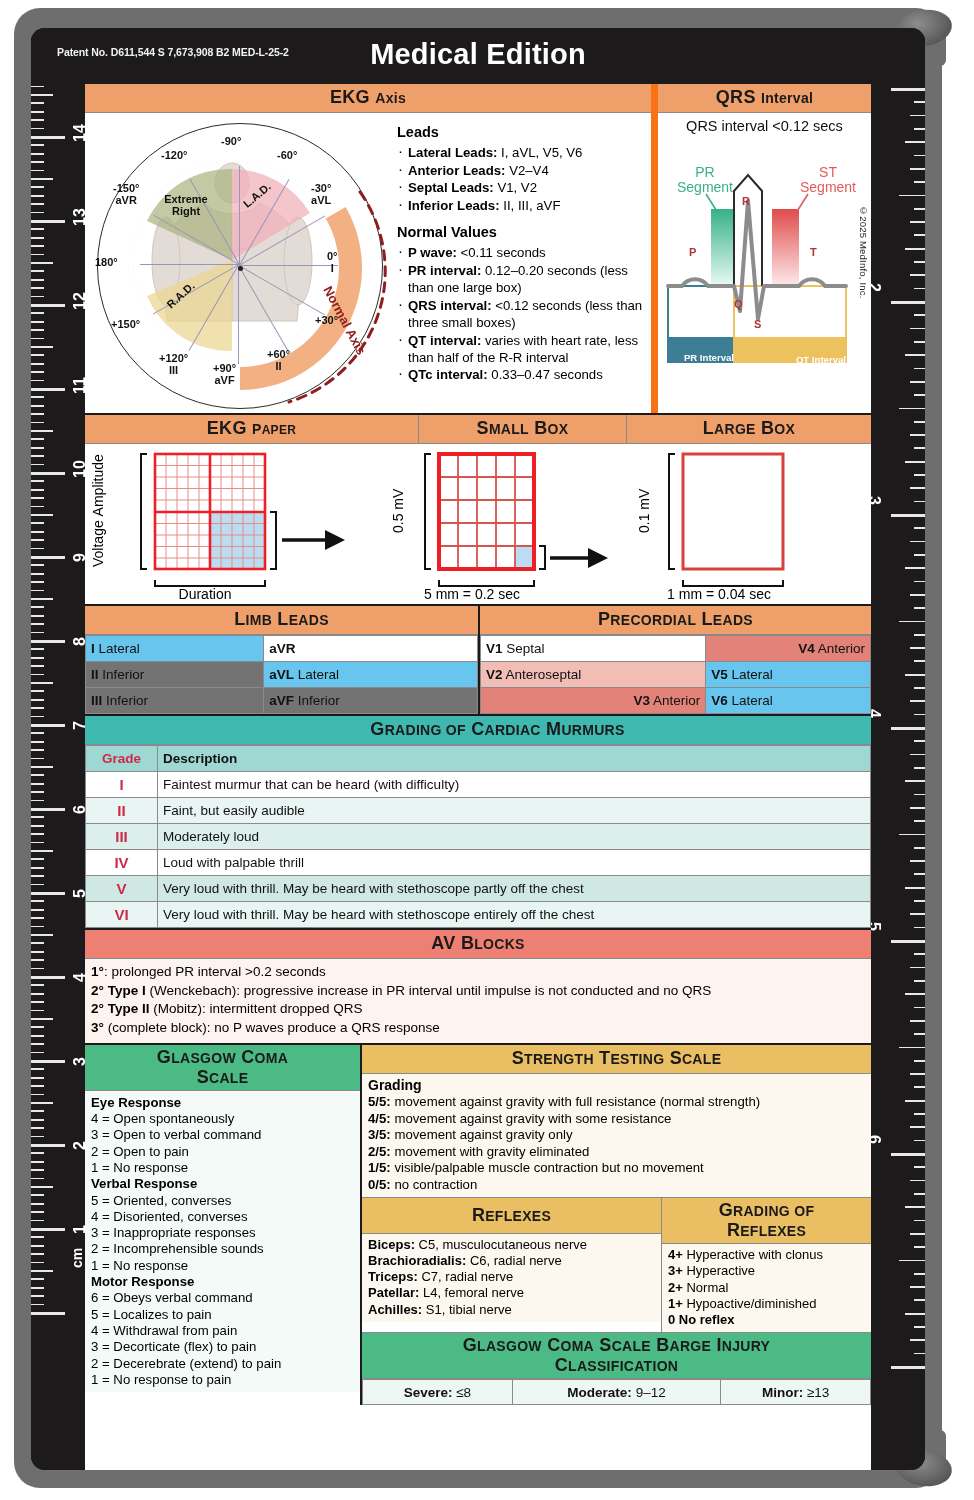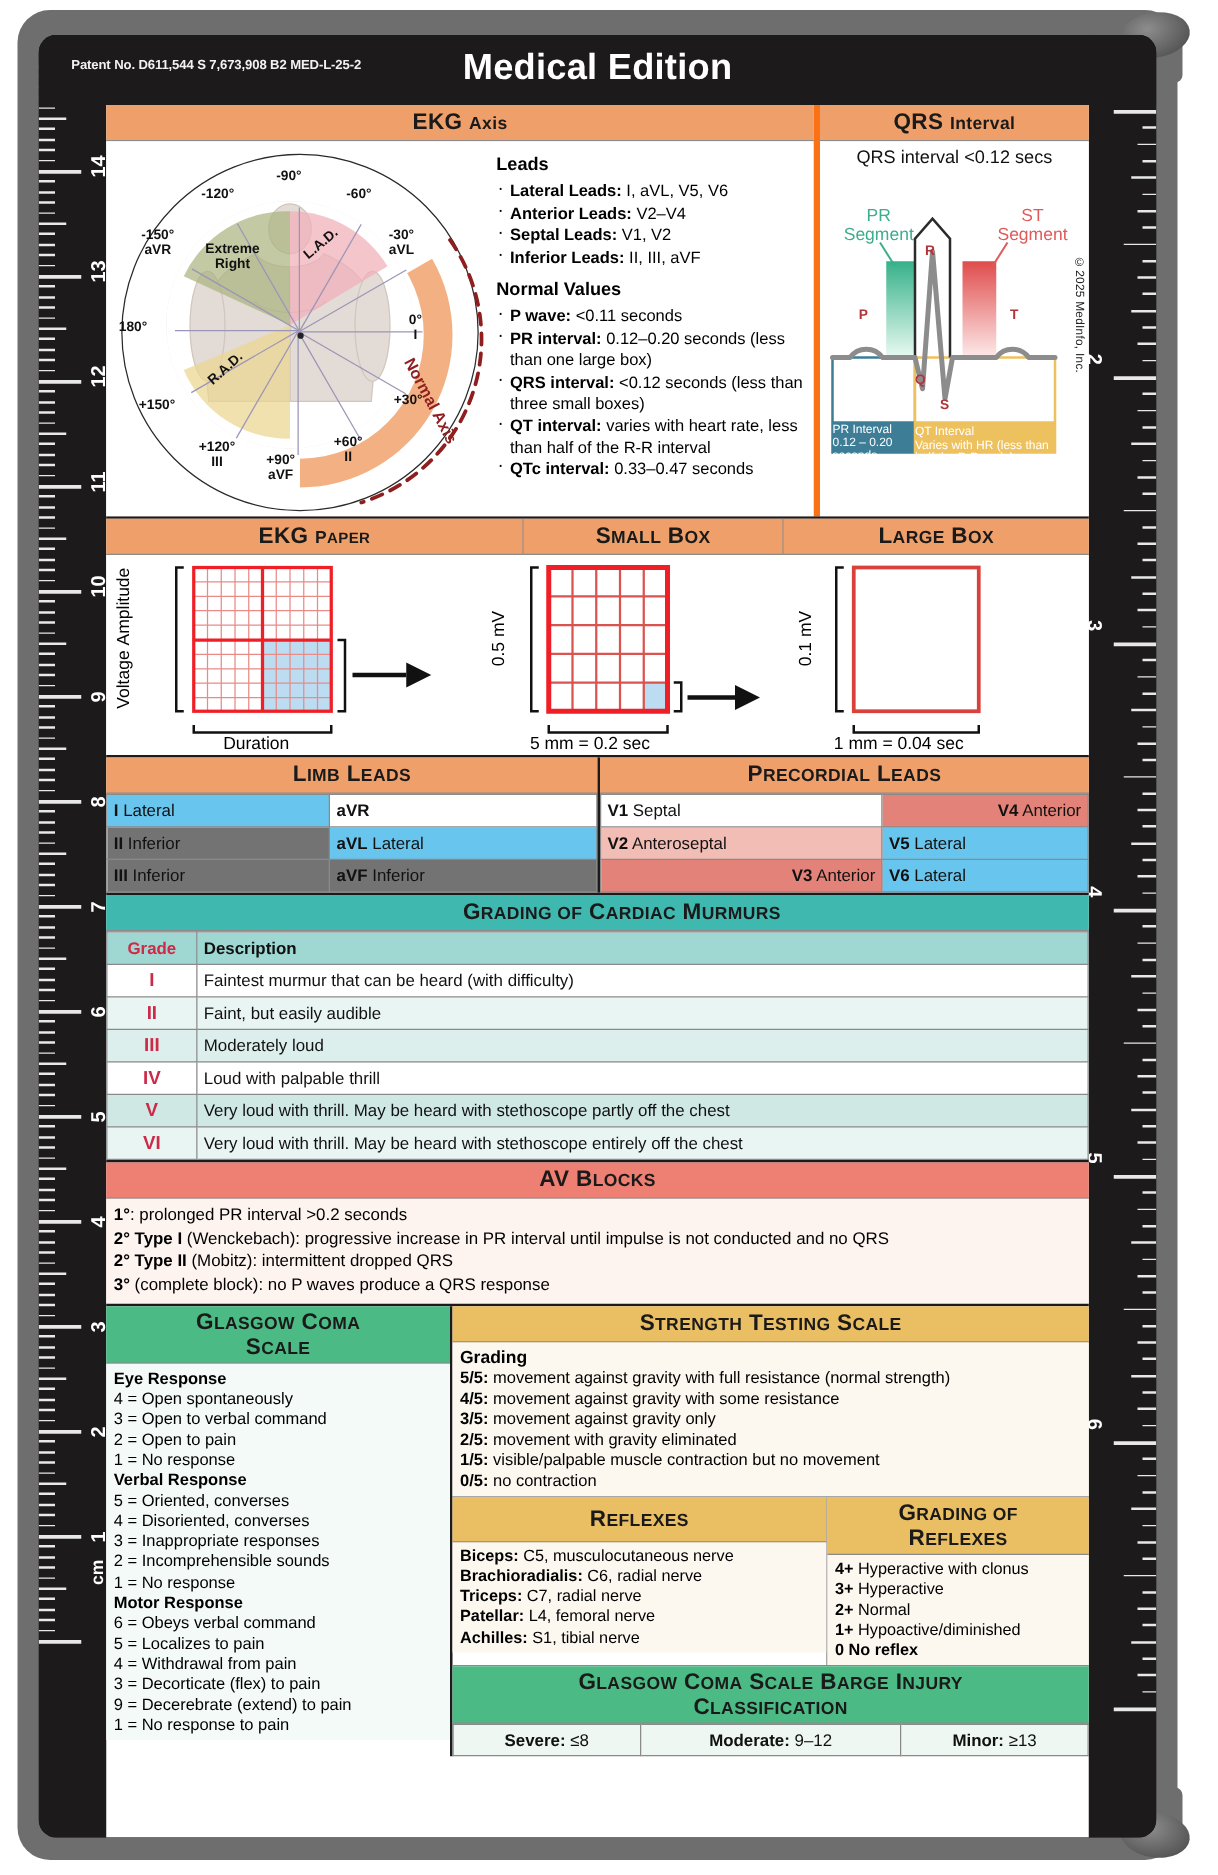--- a/index.html
+++ b/index.html
@@ -80,21 +80,21 @@
   .bar.teal   { background: #3fb8b0; padding-left: 39px; }
   .bar.red    { background: #ed7f73; }
   .bar.green  { background: #4cba85; }
   .bar.gold   { background: #eabe63; }
   .sc { font-size: 18px; }
   .sc .s { font-size: 14px; }
 
   
   #toprow { display: flex; width: 786px; }
   #axiscol { width: 566px; }
-  #qrscol  { width: 220px; border-left: 5px solid #f97316; }
+  #qrscol  { width: 220px; border-left: 7px solid #f97316; }
 
   #axisbody { display: flex; background: #fff; height: 300px; padding: 4px 0 0 4px; }
   #axisdiagram { width: 300px; position: relative; }
   #leadstext { flex: 1; padding: 6px 4px 0 8px; font-size: 13.2px; line-height: 1.30; }
   #leadstext h4 { font-size: 14.5px; margin: 0 0 2px; }
   #leadstext ul { list-style: none; }
   #leadstext li { padding-left: 11px; position: relative; margin-bottom: .5px; }
   #leadstext li:before {
     content: "·"; position: absolute; left: 1px; top: -3px; font-size: 15px;
   }
@@ -130,22 +130,22 @@
     position: absolute; left: 0; right: 0; top: 5px; text-align: center;
     font-size: 14.5px; color: #111;
   }
   #copyright {
     position: absolute; right: 2px; top: 92px; font-size: 9.5px; color: #222;
     writing-mode: vertical-rl; letter-spacing: .2px;
   }
   .seg-lbl { position: absolute; font-size: 14px; text-align: center; line-height: 1.05; }
   .wave-lbl { position: absolute; font-size: 11px; color: #b2333a; font-weight: bold; }
   .box-note {
-    position: absolute; text-align: left; color: #fff; font-size: 9.6px;
-    font-weight: normal; line-height: 1.12; padding-top: 2px;
+    position: absolute; text-align: right; color: #fff; font-size: 9.6px;
+    font-weight: bold; line-height: 1.12; padding-top: 16px;
   }
 
   
   #paperrow { border-top: 2px solid #1c1a1a; }
   #paperhdr { display: flex; }
   #paperhdr > div { border-right: 1px solid #8a8a8a; }
   #paperhdr > div:last-child { border-right: none; }
   #paperbody { display: flex; height: 160px; background: #fff; position: relative; }
   .pp { position: relative; }
   .vlabel {
@@ -874,21 +874,21 @@
             <div>5 = Oriented, converses</div>
             <div>4 = Disoriented, converses</div>
             <div>3 = Inappropriate responses</div>
             <div>2 = Incomprehensible sounds</div>
             <div>1 = No response</div>
             <div class="sub">Motor Response</div>
             <div>6 = Obeys verbal command</div>
             <div>5 = Localizes to pain</div>
             <div>4 = Withdrawal from pain</div>
             <div>3 = Decorticate (flex) to pain</div>
-            <div>9 = Decerebrate (extend) to pain</div>
+            <div>2 = Decerebrate (extend) to pain</div>
             <div>1 = No response to pain</div>
           </div>
         </div>
 
         <div id="rightcol">
 
           <div class="bar gold sc">
             <span>S<span class="s">TRENGTH</span> T<span class="s">ESTING</span> S<span class="s">CALE</span></span>
           </div>
           <div id="stsbody">

